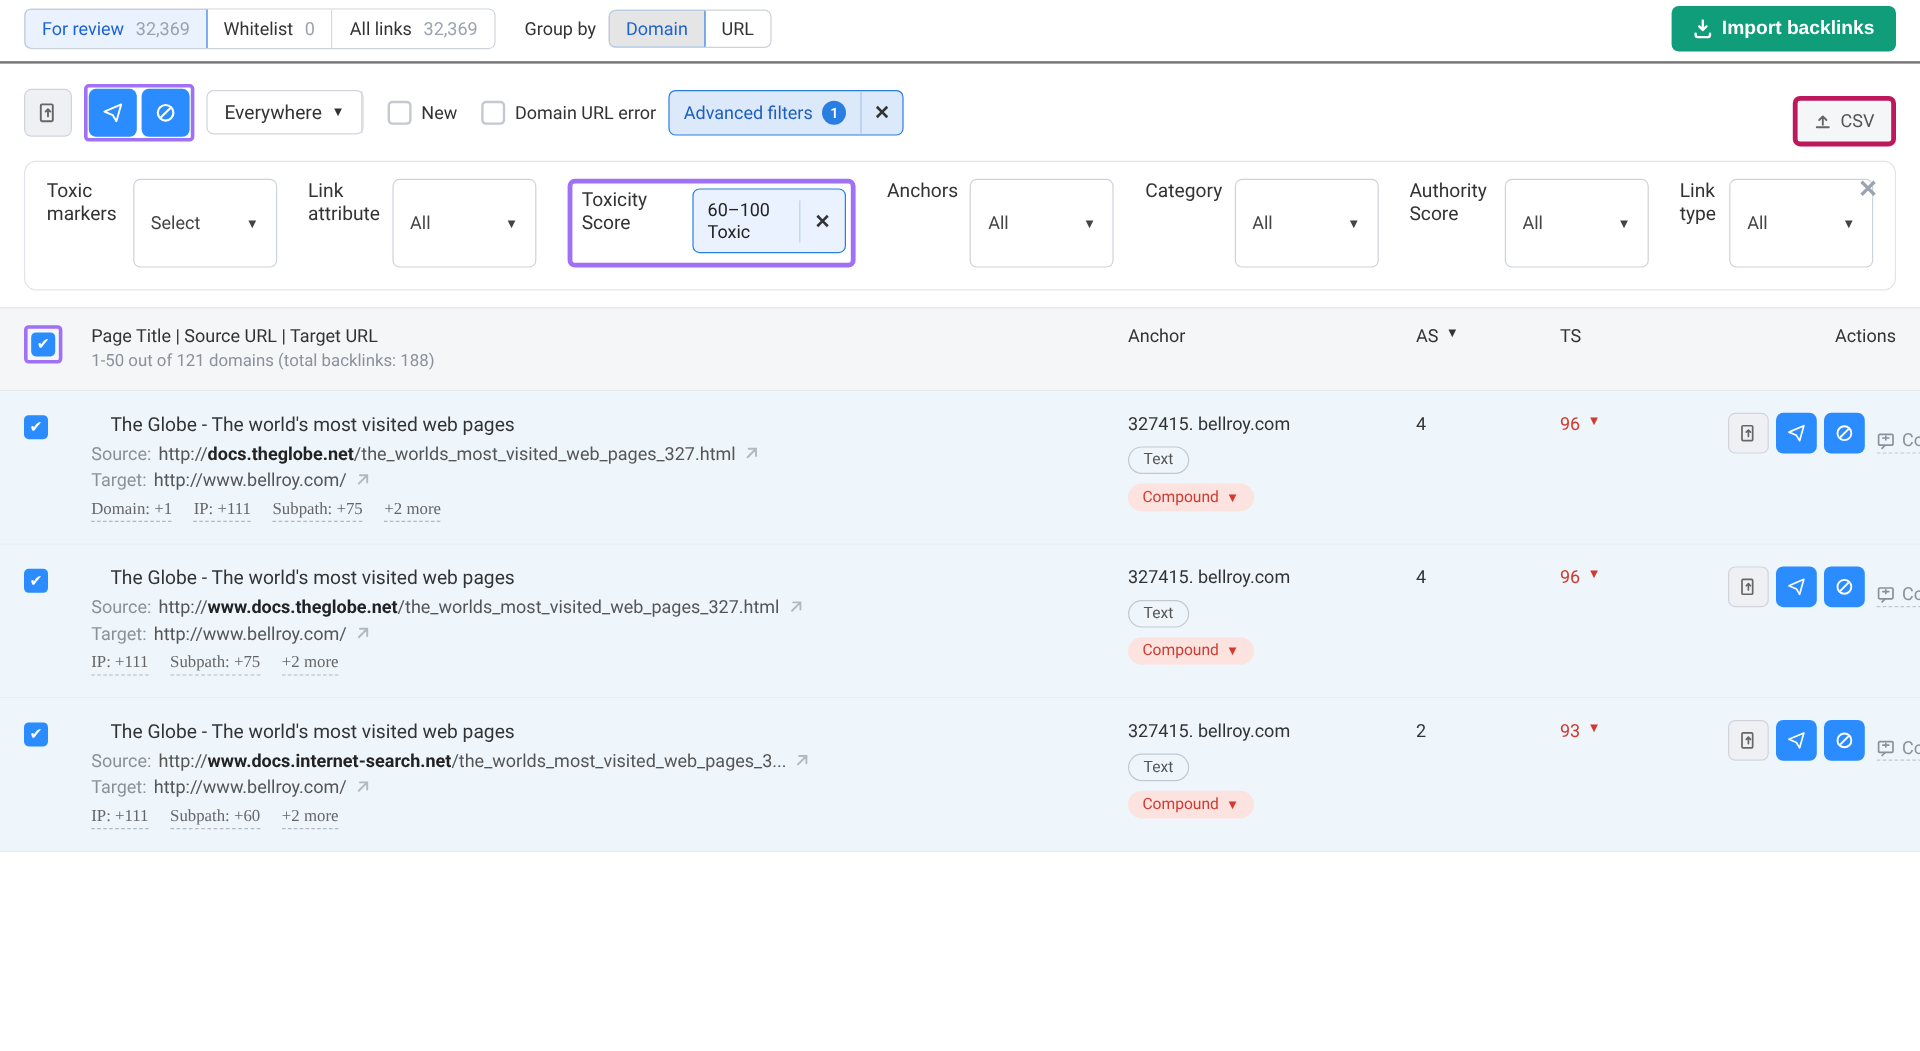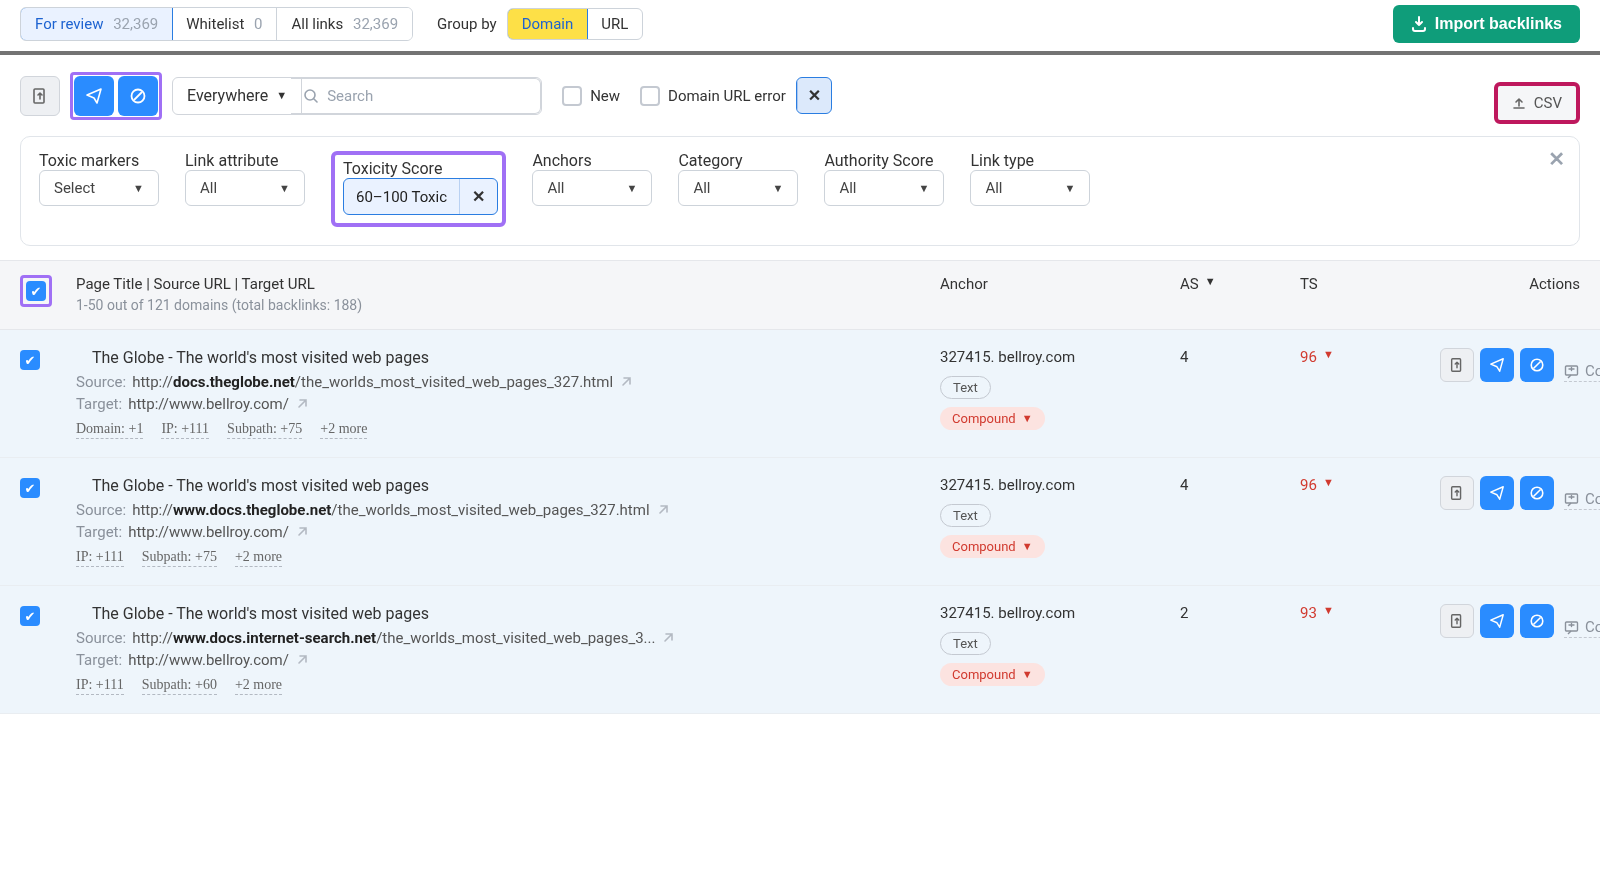--- a/index.html
+++ b/index.html
@@ -1,27 +1,27 @@
 <!DOCTYPE html>
 <html><head>
 <meta charset="utf-8">
 <style>
 * { box-sizing: border-box; margin: 0; padding: 0; }
 body { font-family: -apple-system, BlinkMacSystemFont, "Segoe UI", Roboto, Arial, sans-serif; font-size: 15px; color: #333; background: #fff; }
-.top-bar { display: flex; align-items: center; padding: 5px 20px 8px 20px; border-bottom: 4px solid #737373; gap: 10px; }
+.top-bar { display: flex; align-items: center; padding: 5px 20px 8px 20px; border-bottom: 2px solid #737373; gap: 10px; }
 .tab-group { display: flex; border: 1px solid #cdd3da; border-radius: 6px; overflow: hidden; }
 .tab { padding: 7px 14px; border-right: 1px solid #cdd3da; font-size: 15px; cursor: pointer; background: #fff; }
 .tab:last-child { border-right: none; }
 .tab .count { color: #9aa3af; margin-left: 6px; }
 .tab.active { background: #eaf2ff; color: #1d63d1; border: 1px solid #2a7de1; margin: -1px; border-radius: 6px 0 0 6px; position: relative; z-index: 1;}
 .groupby-label { margin-left: 14px; color: #333; font-size: 15px; }
 .small-tab-group { display: flex; border: 1px solid #cdd3da; border-radius: 6px; overflow: hidden; }
 .small-tab { padding: 6px 14px; border-right: 1px solid #cdd3da; cursor: pointer; }
 .small-tab:last-child { border-right: none; }
-.small-tab.active { background: #fde047; color: #1d63d1; border: 1px solid #2a7de1; margin: -1px; border-radius: 6px 0 0 6px; position: relative; z-index:1;}
+.small-tab.active { background: #e5e5e5; color: #1d63d1; border: 1px solid #2a7de1; margin: -1px; border-radius: 6px 0 0 6px; position: relative; z-index:1;}
 .spacer { flex: 1; }
 .import-btn { background: #0f9d7a; color: #fff; border: none; border-radius: 6px; padding: 10px 18px; font-size: 16px; font-weight: 600; display: flex; align-items: center; gap: 8px; cursor: pointer; }
 
 .toolbar { display: flex; align-items: center; padding: 12px 20px; gap: 10px; }
 .icon-btn-sq { width: 40px; height: 40px; border-radius: 6px; display: flex; align-items: center; justify-content: center; cursor: pointer; }
 .grey-btn { background: #eef0f3; border: 1px solid #d1d5db; }
 .blue-btn { background: #2a8cff; border: none; color: #fff; }
 .purple-box { border: 3px solid #a070f5; border-radius: 4px; padding: 1px; display: flex; gap: 4px; }
 
 .dropdown-plain { display: flex; align-items: center; gap: 8px; padding: 8px 14px; cursor: pointer; font-size: 16px; color: #333; }
@@ -33,21 +33,21 @@
 .checkbox-sq { width: 20px; height: 20px; border: 2px solid #c4c9d1; border-radius: 4px; background: #fff; }
 
 .adv-filter-chip { display: flex; align-items: center; border: 1px solid #2a7de1; border-radius: 6px; background: #dce9fb; overflow: hidden; }
 .adv-filter-chip .lbl { padding: 8px 12px; color: #1d5fbf; font-size: 15px; display:flex; align-items:center; gap:8px;}
 .badge-num { background: #2a7de1; color: #fff; border-radius: 50%; width: 20px; height: 20px; display: inline-flex; align-items: center; justify-content: center; font-size: 12px; font-weight: 600; }
 .adv-filter-chip .close { padding: 8px 10px; border-left: 1px solid #a9c6ef; cursor: pointer; color: #333; font-size: 16px; font-weight: bold; }
 
 .csv-btn { border: 4px solid #be185d; background: #f5f6f8; border-radius: 6px; padding: 8px 14px; display: flex; align-items: center; gap: 8px; color: #555; font-size: 15px; cursor: pointer; margin-top: 15px; }
 
 .filter-panel { margin: 0 20px 14px 20px; border: 1px solid #e1e5ea; border-radius: 10px; padding: 14px 18px 18px 18px; display: flex; gap: 26px; position: relative; }
-.filter-col { display: flex; flex-direction: column; }
+.filter-col { display: flex; flex-direction: row; gap: 10px; }
 .filter-label { font-size: 16px; color: #333; }
 .select { border: 1px solid #cdd3da; border-radius: 6px; padding: 8px 14px; display: flex; align-items: center; justify-content: space-between; gap: 20px; min-width: 120px; background: #fff; cursor: pointer; font-size: 15px; color: #444;}
 .toxicity-box { border: 4px solid #a070f5; border-radius: 6px; padding: 4px 4px 8px 8px;}
 .toxicity-chip { display: flex; align-items: center; border: 1px solid #2a7de1; border-radius: 6px; background: #eaf2ff; overflow: hidden; width: fit-content;}
 .toxicity-chip .txt { padding: 8px 12px; color: #222; font-size: 15px; }
 .toxicity-chip .close { padding: 8px 12px; border-left: 1px solid #b9d1f2; cursor: pointer; font-size:16px; font-weight:bold; color:#333;}
 .panel-close { position: absolute; right: 14px; top: 10px; color: #9aa3af; font-size: 20px; cursor: pointer; font-weight:bold;}
 
 .table-head { display: flex; align-items: flex-start; padding: 14px 20px 16px 20px; background: #f5f6f8; border-top: 1px solid #e5e7eb; border-bottom: 1px solid #e5e7eb; gap: 20px; }
 .check-col { width: 36px; }
@@ -133,39 +133,34 @@
           <circle cx="9" cy="9" r="6.5" stroke="#fff" stroke-width="1.8"></circle>
           <path d="M5 13L13 5" stroke="#fff" stroke-width="1.8"></path>
         </svg>
     </div>
   </div>
   <div class="search-box-wrap">
     <div class="dropdown-plain search-dropdown">
       <span>Everywhere</span>
       <span class="chev">▼</span>
     </div>
-    <div class="search-box">
-      <span>
-        <svg width="16" height="16" viewBox="0 0 16 16" fill="none">
-            <circle cx="7" cy="7" r="5" stroke="#9aa3af" stroke-width="1.6"></circle>
-            <path d="M11 11l3 3" stroke="#9aa3af" stroke-width="1.6" stroke-linecap="round"></path>
-          </svg>
-      </span>
-      <span>Search</span>
-    </div>
   </div>
   <label class="checkbox-label">
     <span class="checkbox-sq"></span>
     <span>New</span>
   </label>
   <label class="checkbox-label">
     <span class="checkbox-sq"></span>
     <span>Domain URL error</span>
   </label>
   <div class="adv-filter-chip">
+    <div class="lbl">
+      <span>Advanced filters</span>
+      <span class="badge-num">1</span>
+    </div>
     <div class="close">✕</div>
   </div>
   <div class="spacer"></div>
   <div class="csv-btn">
     <span>
       <svg width="14" height="14" viewBox="0 0 14 14" fill="none">
           <path d="M7 10V3m0 0L4 6m3-3l3 3M2 12h10" stroke="#666" stroke-width="1.6" stroke-linecap="round"></path>
         </svg>
     </span>
     <span>CSV</span>

